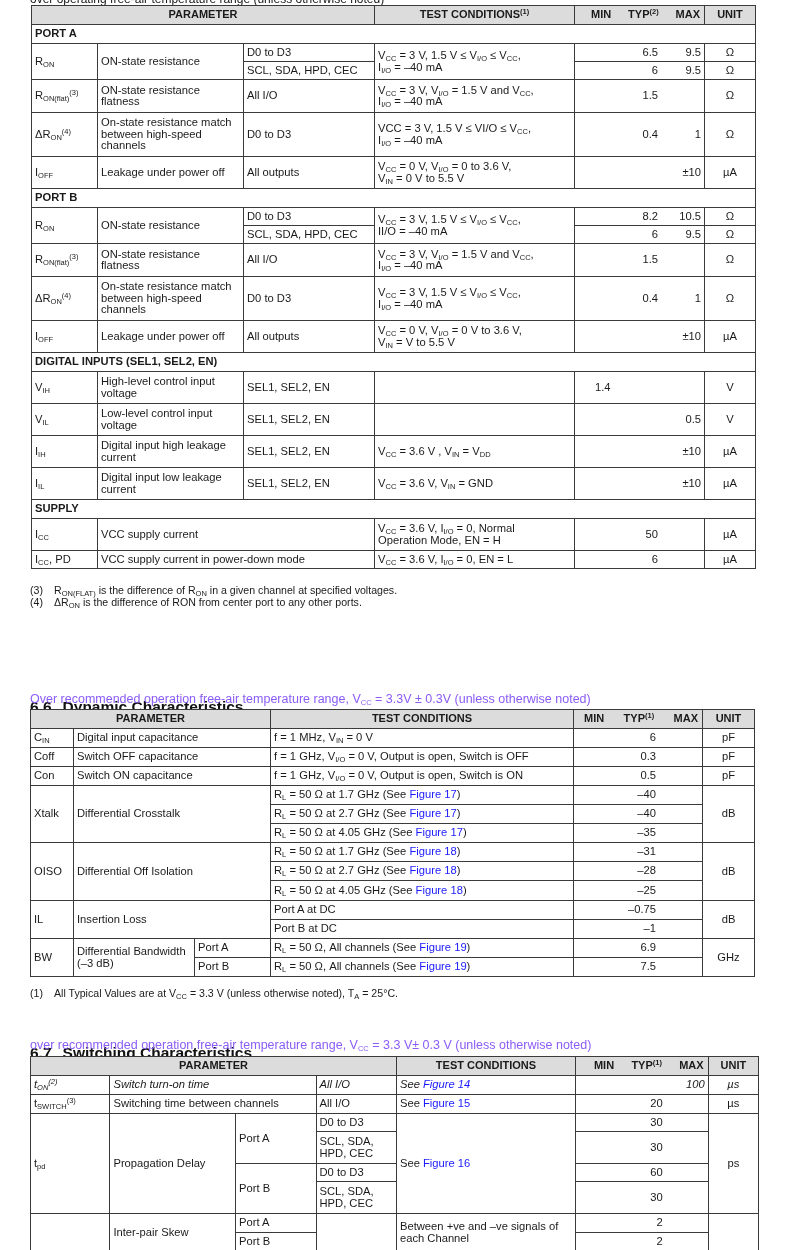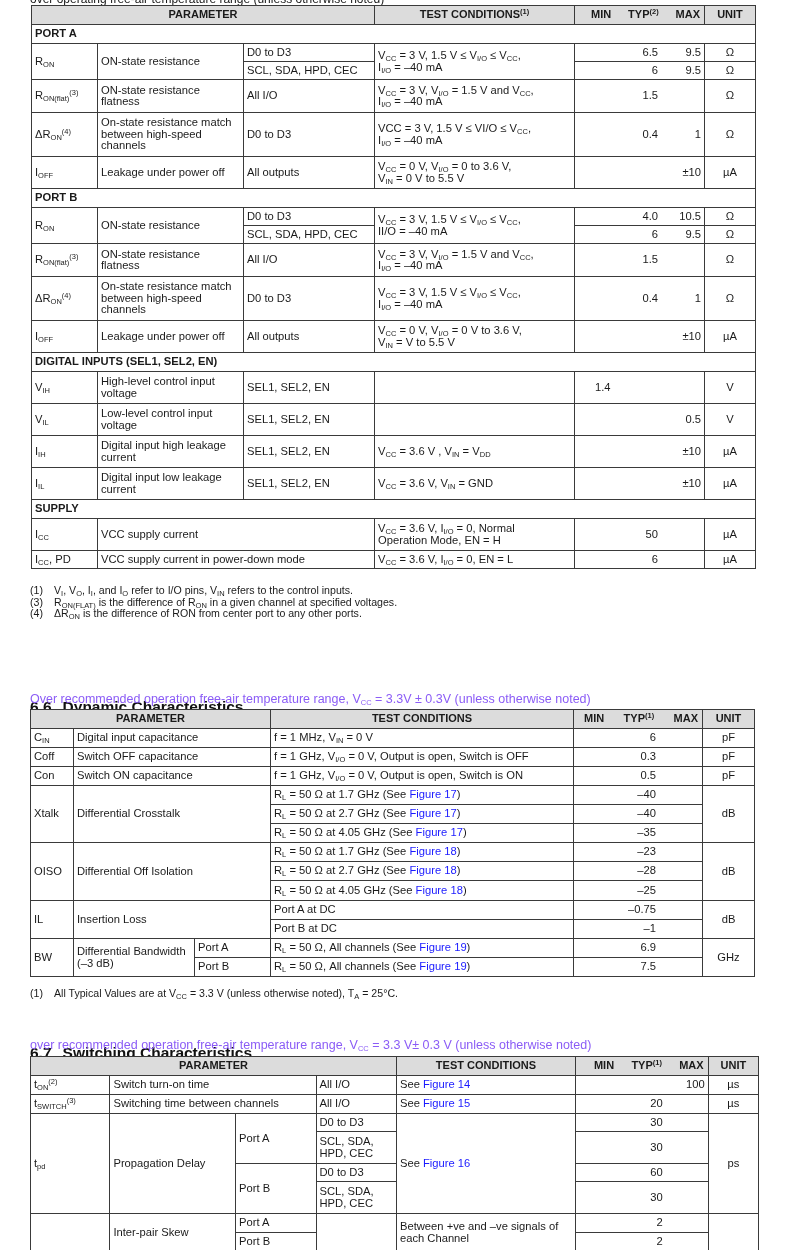--- a/index.html
+++ b/index.html
@@ -125,21 +125,21 @@
         <td class="sec" colspan="6">PORT B</td>
       </tr>
       <tr style="height: 18px;">
         <td rowspan="2">R<sub>ON</sub></td>
         <td rowspan="2">ON-state resistance</td>
         <td>D0 to D3</td>
         <td rowspan="2">V<sub>CC</sub> = 3 V, 1.5 V ≤ V<sub>I/O</sub> ≤ V<sub>CC</sub>,<br>II/O = –40 mA</td>
         <td>
           <div class="vals">
             <span style="width:30px;text-align:left"></span>
-            <span style="width:45px">4.0</span>
+            <span style="width:45px">8.2</span>
             <span style="width:43px">10.5</span>
           </div>
         </td>
         <td class="c">Ω</td>
       </tr>
       <tr style="height: 18px;">
         <td>SCL, SDA, HPD, CEC</td>
         <td>
           <div class="vals">
             <span style="width:30px;text-align:left"></span>
@@ -276,21 +276,20 @@
             <span style="width:45px">6</span>
             <span style="width:43px"></span>
           </div>
         </td>
         <td class="c">µA</td>
       </tr>
     </tbody>
 </table>
 
 <div class="notes" id="notes1" style="top:585px;">
-    <div><span class="n">(1)</span>V<sub>I</sub>, V<sub>O</sub>, I<sub>I</sub>, and I<sub>O</sub> refer to I/O pins, V<sub>IN</sub> refers to the control inputs.</div>
     <div><span class="n">(3)</span>R<sub>ON(FLAT)</sub> is the difference of R<sub>ON</sub> in a given channel at specified voltages.</div>
     <div><span class="n">(4)</span>ΔR<sub>ON</sub> is the difference of RON from center port to any other ports.</div>
   </div>
 
 <div class="title" style="top:698px;">
   <span class="num">6.6</span><span>Dynamic Characteristics</span>
 </div>
 <div class="subtitle" id="sub66" style="top:692px;">Over recommended operation free-air temperature range, V<sub>CC</sub> = 3.3V ± 0.3V (unless otherwise noted)</div>
 
 <table id="t2" style="left:30px; top:709px; width:724px;">
@@ -389,21 +388,21 @@
           </div>
         </td>
       </tr>
       <tr style="height: 19px;">
         <td rowspan="3">OISO</td>
         <td rowspan="3" colspan="2">Differential Off Isolation</td>
         <td>R<sub>L</sub> = 50 Ω at 1.7 GHz (See <span class="link">Figure 18</span>)</td>
         <td>
           <div class="vals">
             <span style="width:30px;text-align:left"></span>
-            <span style="width:45px">–23</span>
+            <span style="width:45px">–31</span>
             <span style="width:43px"></span>
           </div>
         </td>
         <td class="c" rowspan="3">dB</td>
       </tr>
       <tr style="height: 19px; margin-left: 27px;">
         <td>R<sub>L</sub> = 50 Ω at 2.7 GHz (See <span class="link">Figure 18</span>)</td>
         <td>
           <div class="vals">
             <span style="width:30px;text-align:left"></span>
@@ -500,21 +499,21 @@
         <div class="vals" style="justify-content:space-between;padding-left:14px;">
           <span>MIN</span>
           <span><span>TYP</span><sup>(1)</sup></span>
           <span>MAX</span>
         </div>
       </th>
       <th>UNIT</th>
     </tr>
   </thead>
   <tbody id="t3body">
-      <tr style="height: 19px;">
+      <tr style="height: 19px; font-style: italic;">
         <td>t<sub>ON</sub><sup>(2)</sup></td>
         <td colspan="2">Switch turn-on time</td>
         <td>All I/O</td>
         <td>See <span class="link">Figure 14</span></td>
         <td>
           <div class="vals">
             <span style="width:30px;text-align:left"></span>
             <span style="width:52px"></span>
             <span style="width:42px">100</span>
           </div>

